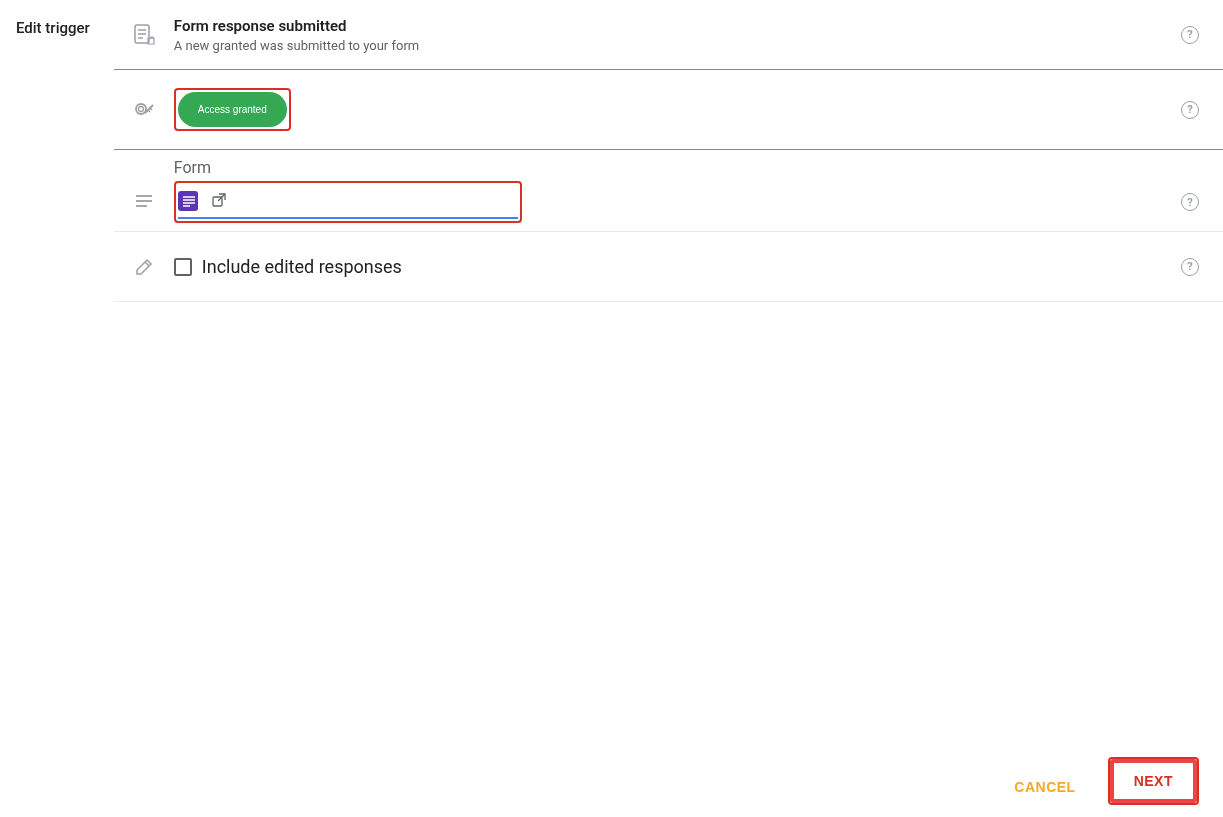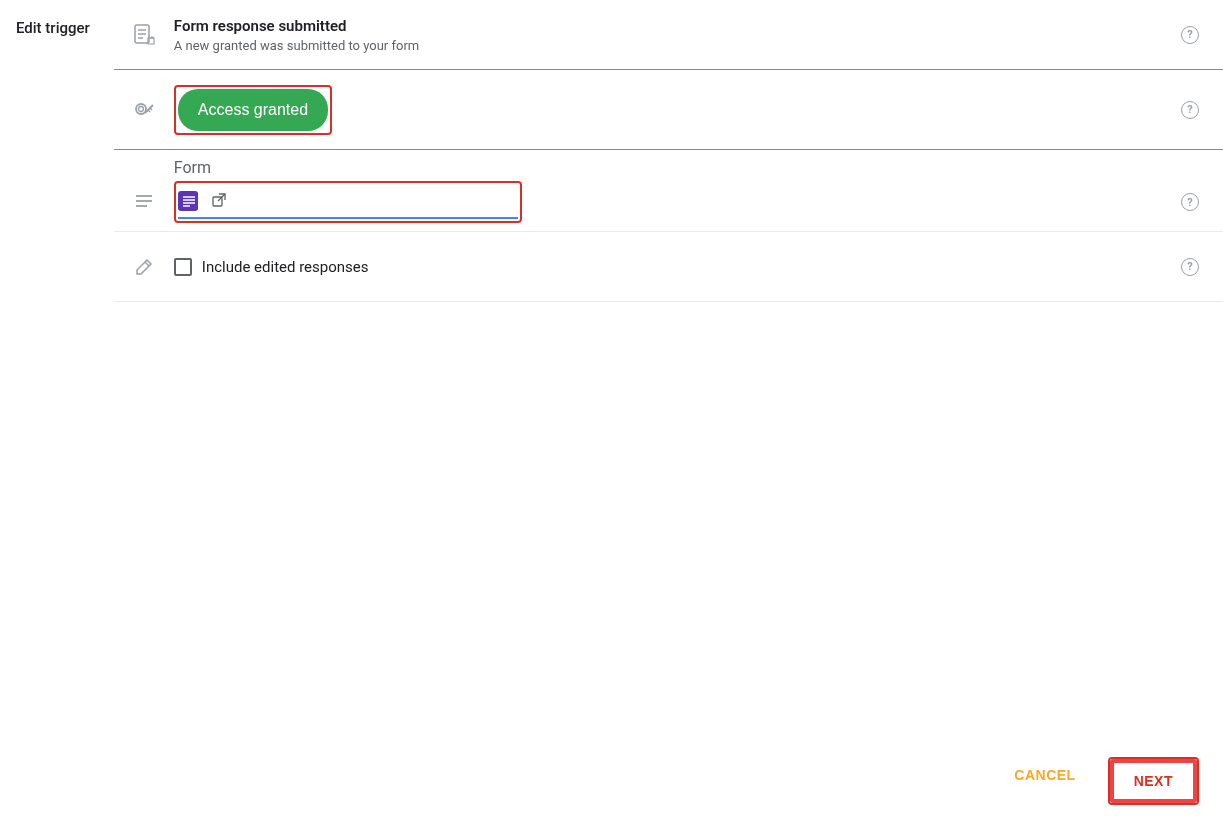--- a/index.html
+++ b/index.html
@@ -77,21 +77,21 @@
       font-size: 13px;
       color: #5f6368;
     }
 
     .access-granted-btn {
       background: #34a853;
       color: #fff;
       border: none;
       border-radius: 20px;
       padding: 12px 20px;
-      font-size: 16px;
+      font-size: 10px;
       font-weight: 500;
       cursor: pointer;
       outline: none;
     }
 
     .red-outline {
       border: 2px solid #d93025;
       border-radius: 4px;
       display: inline-block;
       padding: 2px;
@@ -191,28 +191,28 @@
       width: 18px;
       height: 18px;
       border: 2px solid #5f6368;
       border-radius: 2px;
       flex-shrink: 0;
       cursor: pointer;
       background: #fff;
     }
 
     .checkbox-label {
-      font-size: 15px;
+      font-size: 18px;
       color: #202124;
     }
 
     .footer {
       display: flex;
       justify-content: flex-end;
-      align-items: flex-start;
+      align-items: flex-end;
       padding: 12px 24px;
       gap: 16px;
       border-top: none;
       position: absolute;
       bottom: 0;
       right: 0;
       width: 100%;
     }
 
     .cancel-btn {

